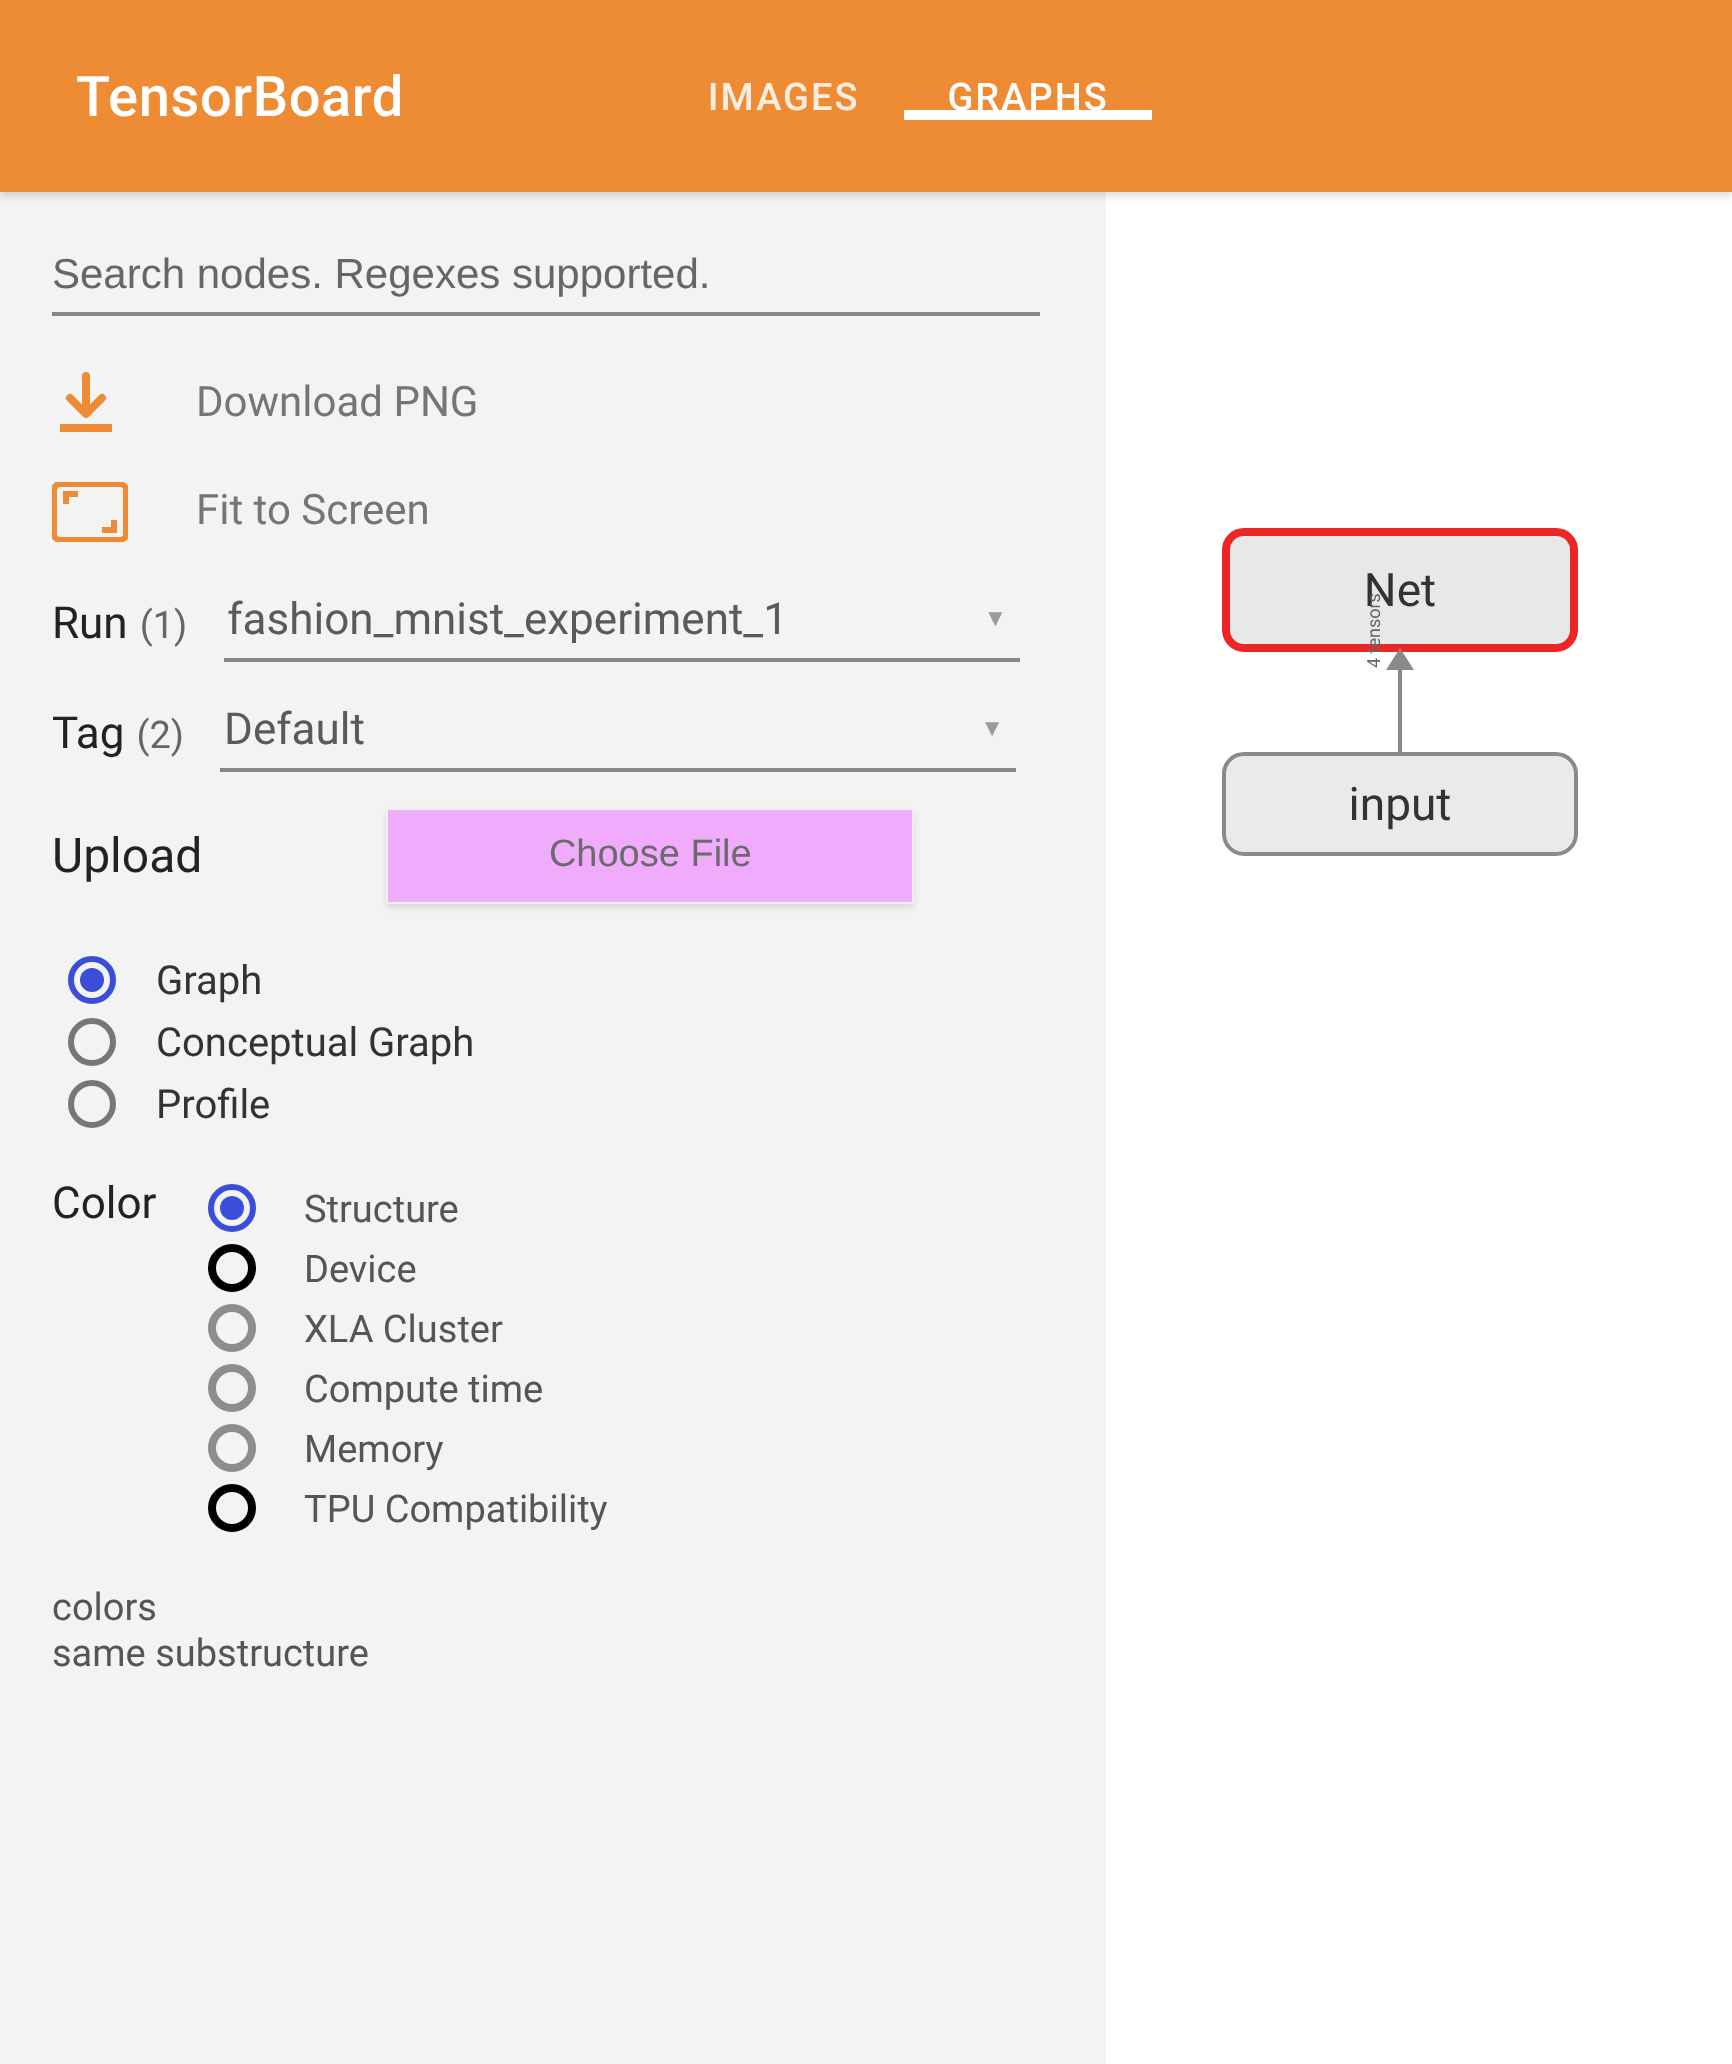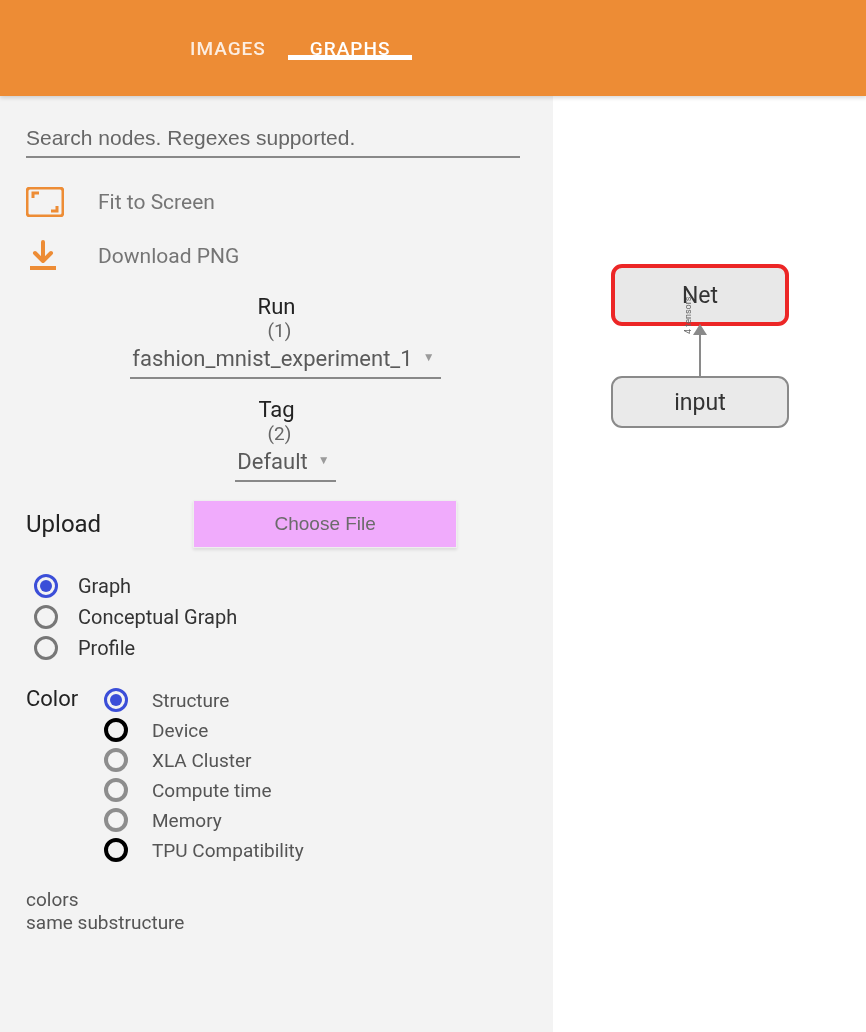--- a/index.html
+++ b/index.html
@@ -16,21 +16,21 @@
 .sidebar { width: 553px; background: #f3f3f3; padding: 24px 26px 24px 26px; color: #333; overflow-y: auto; }
 .canvas { flex: 1; background: #fff; position: relative; }
 
 .search-input { width: 494px; font-size: 21px; color: #666; border: none; border-bottom: 2px solid #888; background: transparent; padding: 6px 0 6px 0; margin-bottom: 28px; }
 .search-input::placeholder { color: #666; }
 
 .action-row { display: flex; align-items: center; margin-bottom: 22px; cursor: pointer; }
 .action-icon { width: 42px; height: 32px; display: flex; align-items: center; justify-content: flex-start; margin-right: 30px; }
 .action-label { font-size: 21px; color: #757575; }
 
-.field-row { display: flex; align-items: center; margin-bottom: 18px; flex-direction: column; }
+.field-row { display: flex; align-items: center; margin-bottom: 18px; }
 .field-label { font-size: 22px; color: #222; }
 .field-sub { font-size: 19px; color: #666; margin-left: 6px; }
 .select { flex: 1; max-width: 398px; margin-left: 18px; font-size: 22px; color: #5a5a5a; border: none; border-bottom: 2px solid #888; background: transparent; padding: 4px 28px 6px 2px; position: relative; cursor: pointer; }
 .select-wrap { position: relative; flex: 1; max-width: 398px; margin-left: 18px; }
 .select-wrap .caret { position: absolute; right: 6px; top: 8px; color: #9b9b9b; font-size: 12px; pointer-events:none; }
 .select-wrap .select { margin-left: 0; width: 100%; display:block;}
 
 .upload-row { display: flex; align-items: center; margin-top: 6px; margin-bottom: 26px; }
 .upload-label { font-size: 24px; color: #222; font-weight: 400; }
 .choose-file-btn { margin-left: 92px; width: 264px; height: 48px; background: #f0abfc; border: 1px solid #eee; box-shadow: 0 2px 3px rgba(0,0,0,0.1); font-size: 19px; color: #6b6b6b; cursor: pointer; }
@@ -67,49 +67,50 @@
 .g-node.net { left: 58px; top: 168px; width: 178px; height: 62px; background: #e8e8e8; border: 4px solid #ec2626; }
 .g-node.input { left: 58px; top: 280px; width: 178px; height: 52px; background: #eaeaea; border: 2px solid #8a8a8a; }
 .g-edge { position: absolute; left: 146px; top: 232px; width: 2px; height: 60px; background: #8a8a8a; }
 .g-arrow { position: absolute; left: 140px; top: 228px; width: 0; height: 0; border-left: 7px solid transparent; border-right: 7px solid transparent; border-bottom: 11px solid #8a8a8a; }
 .g-edge-label { position: absolute; left: 130px; top: 238px; font-size: 9px; color: #666; transform: rotate(-90deg); transform-origin: left top; white-space: nowrap; }
 </style>
 </head>
 <body>
 
 <div class="header">
+  <div class="app-title">TensorBoard</div>
   <div class="tabs">
     <div class="tab">IMAGES</div>
     <div class="tab active">GRAPHS</div>
   </div>
 </div>
 
 <div class="main">
   <div class="sidebar">
 
     <input class="search-input" placeholder="Search nodes. Regexes supported." style="">
+
+    <div class="action-row">
+      <span class="action-icon">
+        <svg width="34" height="32" viewBox="0 0 34 32">
+            <path d="M17 2 V20 M9 13 L17 21 L25 13" fill="none" stroke="#ed8c35" stroke-width="4" stroke-linecap="round" stroke-linejoin="round"></path>
+            <rect x="4" y="26" width="26" height="4" fill="#ed8c35"></rect>
+          </svg>
+      </span>
+      <span class="action-label">Download PNG</span>
+    </div>
 
     <div class="action-row">
       <span class="action-icon">
         <svg width="38" height="30" viewBox="0 0 38 30">
             <rect x="1" y="1" width="36" height="28" rx="3" fill="none" stroke="#ed8c35" stroke-width="3"></rect>
             <path d="M7 11 V6 H13 M31 19 V24 H25" fill="none" stroke="#ed8c35" stroke-width="3"></path>
           </svg>
       </span>
       <span class="action-label">Fit to Screen</span>
-    </div>
-
-    <div class="action-row">
-      <span class="action-icon">
-        <svg width="34" height="32" viewBox="0 0 34 32">
-            <path d="M17 2 V20 M9 13 L17 21 L25 13" fill="none" stroke="#ed8c35" stroke-width="4" stroke-linecap="round" stroke-linejoin="round"></path>
-            <rect x="4" y="26" width="26" height="4" fill="#ed8c35"></rect>
-          </svg>
-      </span>
-      <span class="action-label">Download PNG</span>
     </div>
 
     <div class="field-row">
       <span class="field-label">Run</span>
       <span class="field-sub">(1)</span>
       <span class="select-wrap">
         <span class="select">fashion_mnist_experiment_1</span>
         <span class="caret">▼</span>
       </span>
     </div>

